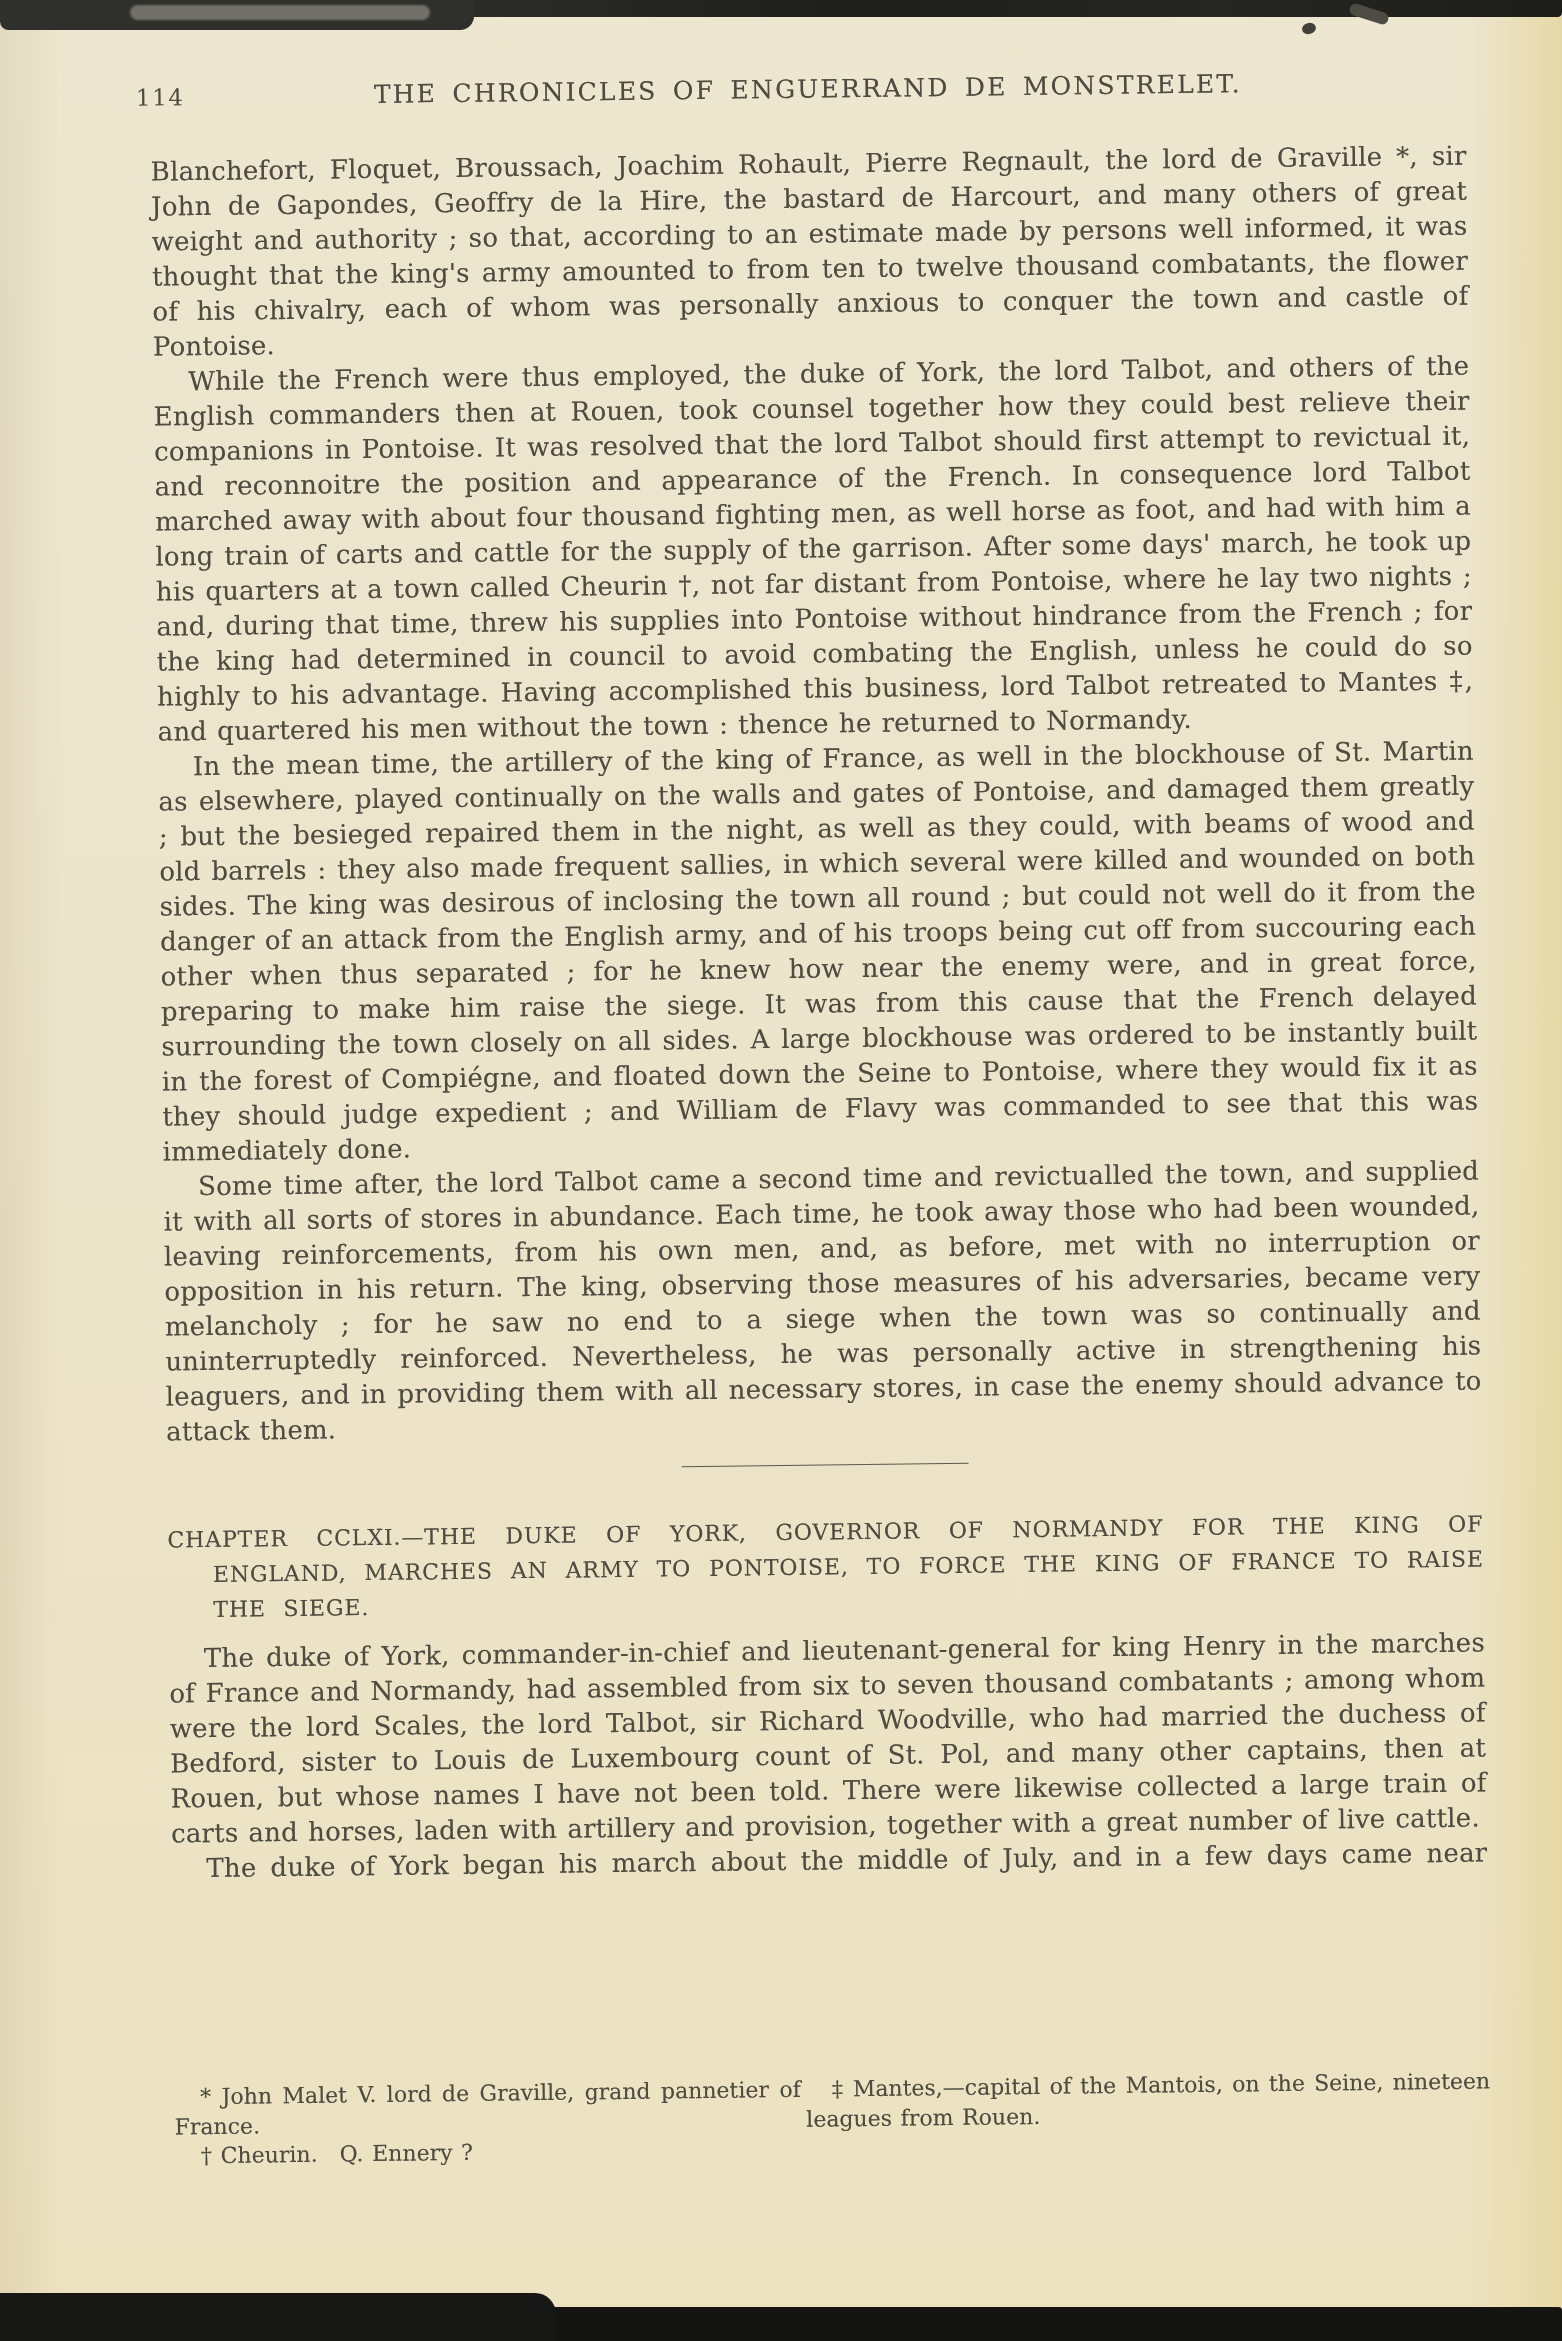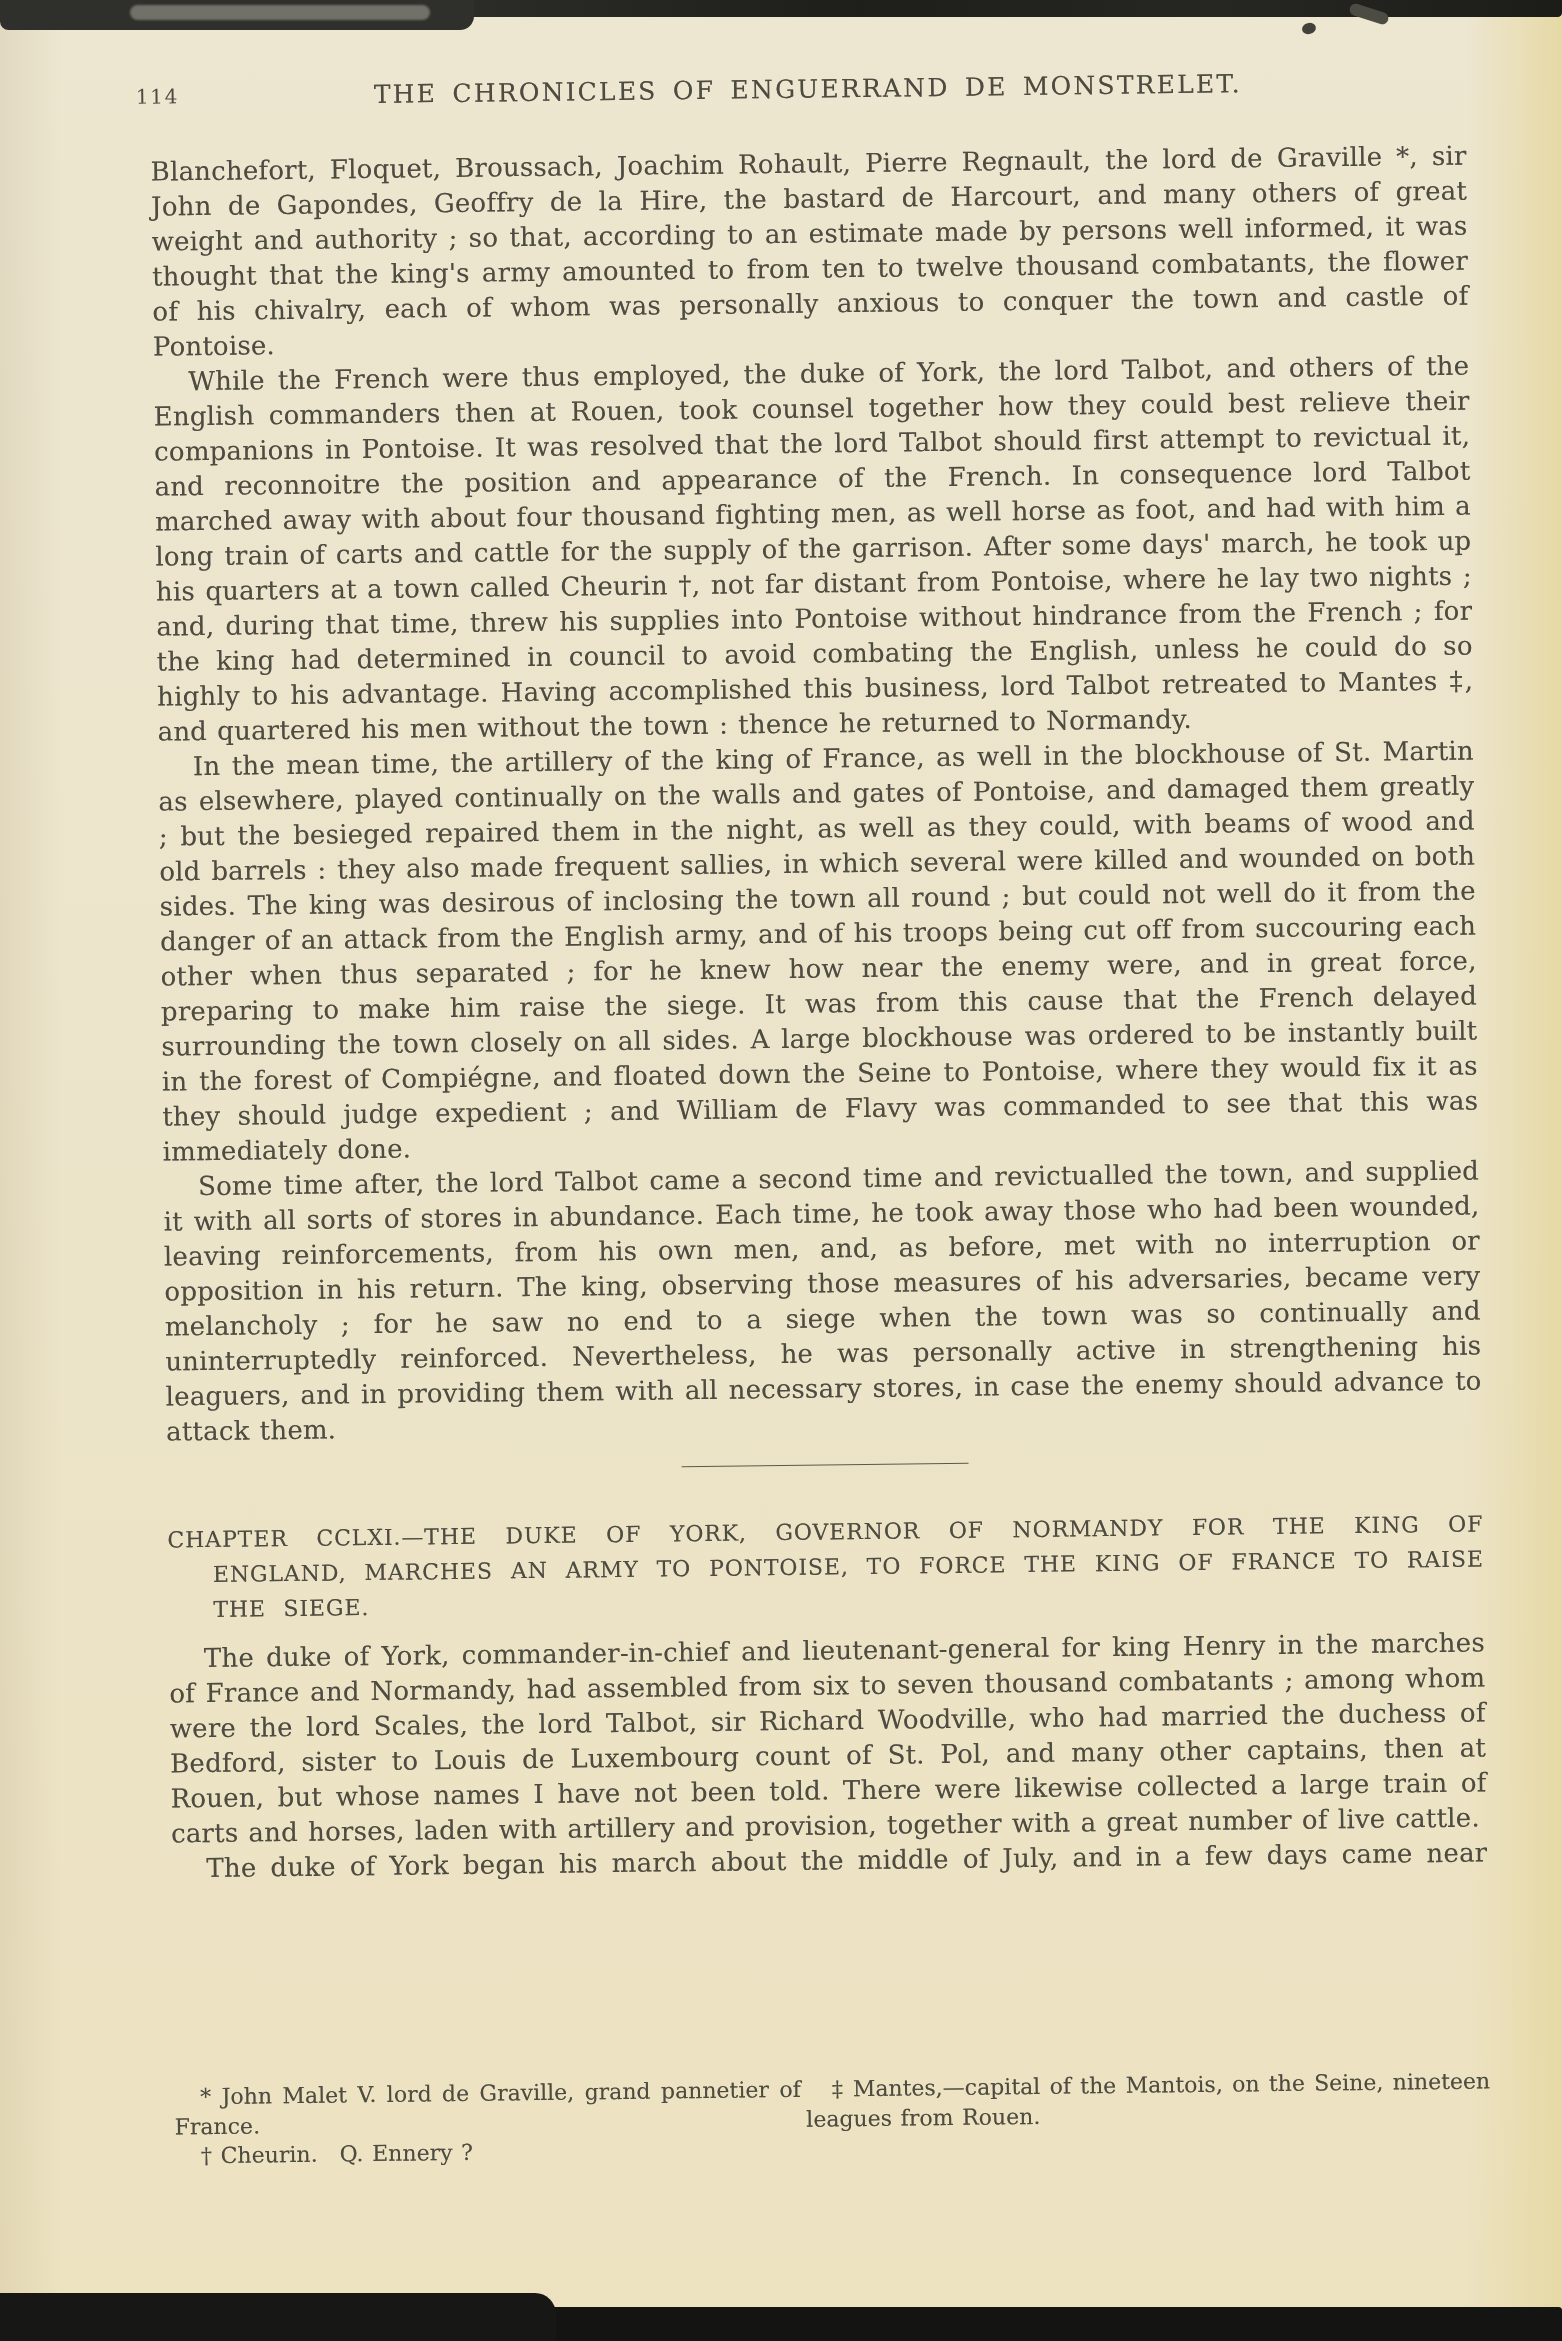--- a/index.html
+++ b/index.html
@@ -30,21 +30,21 @@
   .bottom-band { position:absolute; bottom:0; left:0; right:0; height:35px; background:#141412;
                 border-radius:7.8px 3.5px 0 0; z-index:5; }
   .bottom-left-blob { position:absolute; bottom:0; left:0; width:556px; height:49px; background:#171715;
                 border-radius:0 21px 0 0; z-index:5; }
 
   
   .content { position:absolute; inset:0; padding:75px 83px 0 163px;
              transform:rotate(-0.7deg); }
 
   header { position:relative; text-align:center; margin-bottom:43px; }
-  .pageno { position:absolute; left:-14px; top:1.7px; font-size:20px; letter-spacing:1.7px; }
+  .pageno { position:absolute; left:-14px; top:1.7px; font-size:23px; letter-spacing:1.7px; }
   .running-title { font-size:25px; letter-spacing:2.2px; word-spacing:5.2px;
                    text-shadow:0 0 0.4px rgba(78,75,65,.55); }
 
   main p { margin:0; font-size:26px; line-height:35px; text-align:justify;
            text-indent:35px; word-spacing:1.7px; letter-spacing:0.2px;
            text-shadow:0 0 0.4px rgba(78,75,65,.45); }
   main p.noindent { text-indent:0; }
   main p.force-justify { text-align-last:justify; }
 
   .divider { width:287px; border:none; border-top:1.7px solid #5b574c; margin:22.6px auto 0 auto; }

